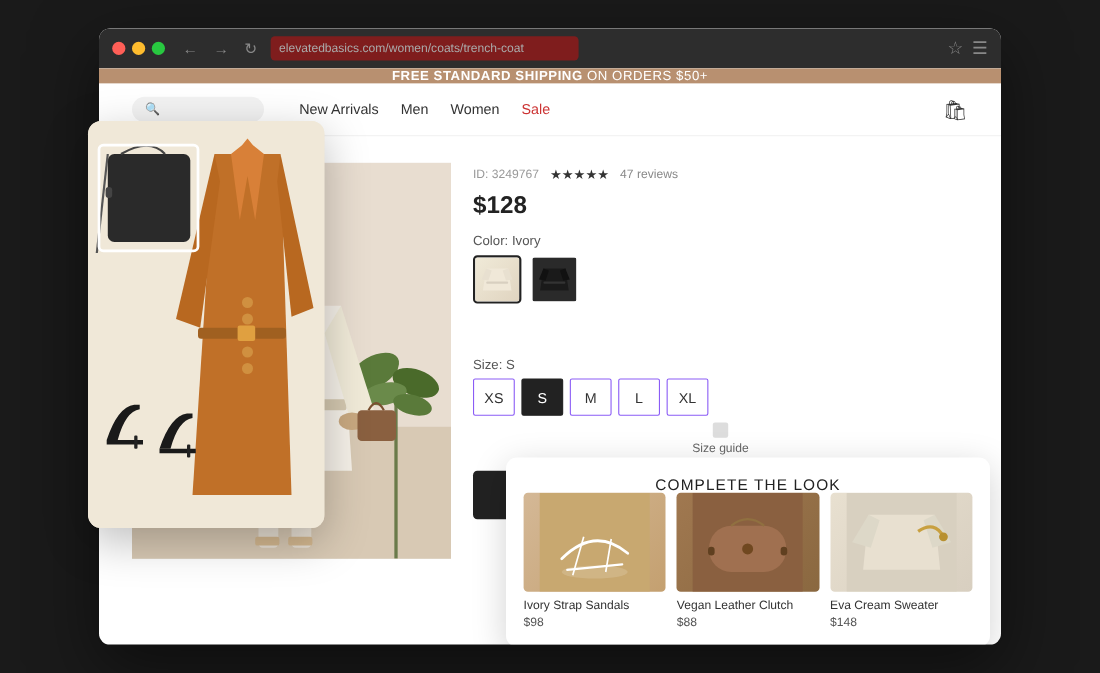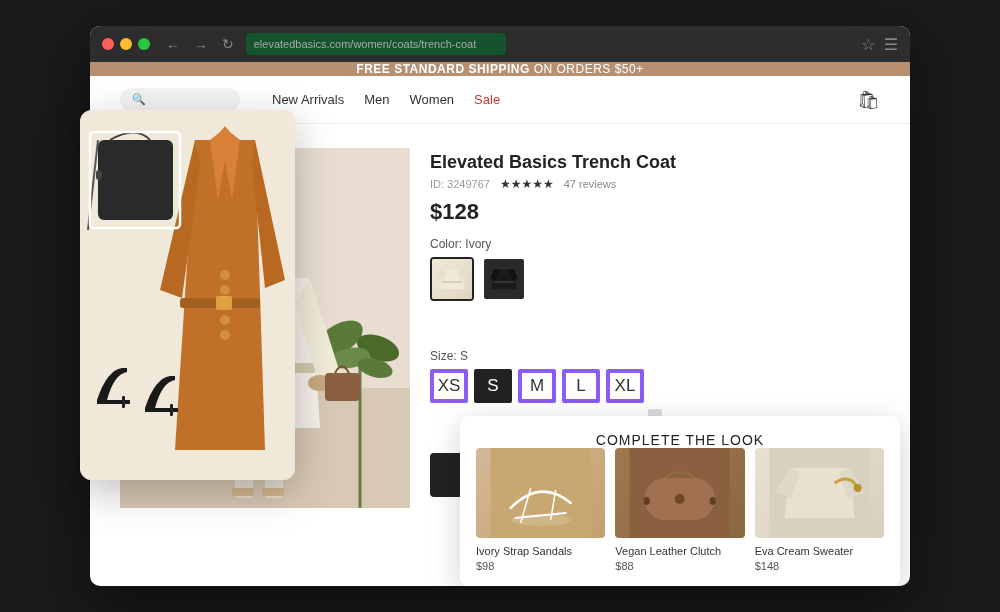--- a/index.html
+++ b/index.html
@@ -55,24 +55,24 @@
     }
 
     .nav-btn {
       color: #888;
       font-size: 14px;
       cursor: pointer;
       padding: 2px 4px;
     }
 
     .address-bar {
-      background: #14532d;
+      background: #7f1d1d;
       border-radius: 4px;
       height: 22px;
-      width: 260px;
+      width: 280px;
       display: flex;
       align-items: center;
       padding: 0 8px;
     }
 
     .address-text {
       color: #aaa;
       font-size: 11px;
     }
 
@@ -236,23 +236,23 @@
 
     .size-buttons {
       display: flex;
       gap: 6px;
       margin-top: 6px;
     }
 
     .size-btn {
       width: 38px;
       height: 34px;
-      border: 4px solid #8b5cf6;
+      border: 1px solid #8b5cf6;
       background: #fff;
-      font-size: 17px;
+      font-size: 13px;
       cursor: pointer;
       border-radius: 2px;
       display: flex;
       align-items: center;
       justify-content: center;
       color: #333;
     }
 
     .size-btn.active {
       background: #222;
@@ -454,21 +454,20 @@
             <ellipse cx="145" cy="80" rx="26" ry="20" fill="#6a4020"></ellipse>
 
             <ellipse cx="145" cy="100" rx="20" ry="22" fill="#d4a880"></ellipse>
 
             <path d="M120,90 Q118,120 125,140" stroke="#4a2808" stroke-width="6" fill="none" stroke-linecap="round"></path>
             <path d="M170,90 Q172,100 168,115" stroke="#4a2808" stroke-width="4" fill="none" stroke-linecap="round"></path>
           </svg>
         </div>
 
         <div class="product-details">
-          <div class="product-title">Elevated Basics Trench Coat</div>
 
           <div class="product-meta">
             <span class="product-id">ID: 3249767</span>
             <span class="stars">★★★★★</span>
             <span class="review-count">47 reviews</span>
           </div>
 
           <div class="product-price">$128</div>
 
           

